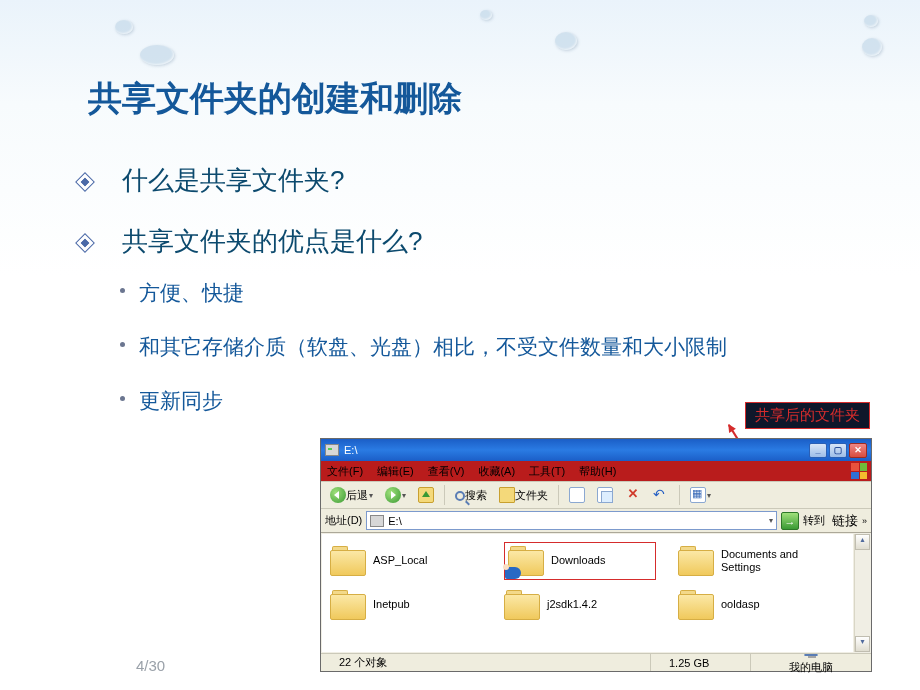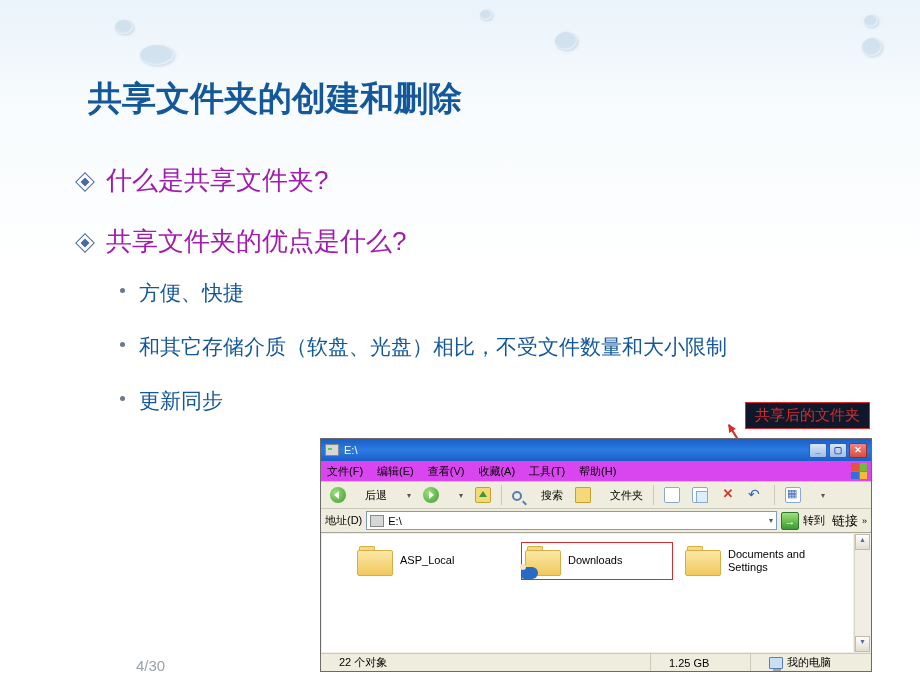--- a/index.html
+++ b/index.html
@@ -21,21 +21,21 @@
     left: 88px;
   }
   .content { position:absolute; top: 145px; left: 78px; right: 40px; }
   .lvl1 { display:flex; align-items:flex-start; margin-top:18px; }
   .diamond {
     width:14px; height:14px; transform: rotate(45deg);
     border: 1px solid #4b6aa8; margin-top:12px; margin-right:14px;
     position:relative; background:#fff; flex-shrink:0;
   }
   .diamond::after { content:""; position:absolute; inset:3px; border:1px solid #4b6aa8; background:#4b6aa8; }
-  .lvl1-text { font-size:26px; color:#a21caf; }
+  .lvl1-text { font-size:26px; color:#0c4a6e;margin-left:16px; }
   .lvl2 { display:flex; align-items:flex-start; margin-left:42px; margin-top:14px; }
   .dot { width:5px; height:5px; border-radius:50%; background:#6b7690; margin-top:15px; margin-right:14px; flex-shrink:0; }
   .lvl2-text { font-size:21px; color:#14589a; line-height:1.9; }
   .page-num { position:absolute; bottom:16px; left:136px; color:#9aa1a9; font-size:15px; }
   .annotation-box {
     position:absolute; top:402px; left:745px; width:125px;
     border:1.5px solid #d52c2c; color:#d52c2c; font-size:15px;
     text-align:center; background:#0f172a; padding:3px 0;
   }
   .arrow-line {
@@ -54,27 +54,27 @@
   }
   .ex-title {
     background: linear-gradient(to bottom, #1b5ec7, #2a7be3 50%, #1b5ec7);
     color:#fff; height:22px; display:flex; align-items:center; padding:0 4px;
   }
   .ex-title .icon-drive { width:14px; height:12px; background:#d7d7d7; border:1px solid #888; margin-right:5px; position:relative; }
   .ex-title .icon-drive::after{content:""; position:absolute; width:4px;height:2px;background:#5c5;top:3px;left:2px;}
   .ex-title .spacer{flex:1;}
   .win-btn{ width:18px; height:15px; margin-left:2px; background: linear-gradient(#d9e6f7,#9dbde8); border:1px solid #2a5fb5; border-radius:2px; display:flex; align-items:center; justify-content:center; color:#2a4f9a; font-size:9px; font-weight:bold;}
   .win-btn.close{ background: linear-gradient(#f08785,#d84c3f); color:#fff; border-color:#9e2b22;}
-  .ex-menu { background:#d946ef; height:21px; display:flex; align-items:center; padding:0 6px; gap:14px; border-bottom:1px solid #cbc9b9; position:relative;}
+  .ex-menu { background:#b91c1c; height:21px; display:flex; align-items:center; padding:0 6px; gap:14px; border-bottom:1px solid #cbc9b9; position:relative;}
   .ex-menu .winlogo{position:absolute; right:4px; top:2px; width:16px;height:16px; display:grid; grid-template-columns:1fr 1fr; gap:1px;}
   .winlogo span:nth-child(1){background:#e8513d;} .winlogo span:nth-child(2){background:#6fbb3a;}
   .winlogo span:nth-child(3){background:#3170d4;} .winlogo span:nth-child(4){background:#f3bb2e;}
   .ex-menu span{ cursor:default; }
   .ex-tool { background:#efedde; height:27px; display:flex; align-items:center; padding:0 4px; border-bottom:1px solid #cbc9b9; gap:2px;}
-  .tbtn { height:21px; display:flex; align-items:center; padding:0 4px; border:1px solid transparent; border-radius:2px; gap:19px;}
+  .tbtn { height:21px; display:flex; align-items:center; padding:0 4px; border:1px solid transparent; border-radius:2px; gap:0;}
   .tico { width:16px; height:16px; display:inline-block; position:relative; }
   .ico-back{ border-radius:50%; background:radial-gradient(circle at 35% 35%,#9fe07a,#3a9a34); }
   .ico-back::after{content:""; position:absolute; left:4px; top:4px; border-right:5px solid #fff; border-top:4px solid transparent; border-bottom:4px solid transparent;}
   .ico-fwd{ border-radius:50%; background:radial-gradient(circle at 35% 35%,#9fe07a,#3a9a34);}
   .ico-fwd::after{content:""; position:absolute; left:6px; top:4px; border-left:5px solid #fff; border-top:4px solid transparent; border-bottom:4px solid transparent;}
   .ico-up{ background:#f4d97a; border:1px solid #c8a030; border-radius:2px;}
   .ico-up::after{content:""; position:absolute; left:3px; top:3px; border-bottom:6px solid #3a9a34; border-left:4px solid transparent; border-right:4px solid transparent;}
   .ico-search{ border:2px solid #5a7db5; border-radius:50%; width:10px; height:10px; margin-top:1px;}
   .ico-search::after{content:"";position:absolute;width:5px;height:2px;background:#5a7db5; transform:rotate(45deg); top:9px;left:8px;}
   .ico-folders{ background:#f4d97a; border:1px solid #c8a030; border-radius:1px;}
@@ -89,37 +89,37 @@
   .dd{ font-size:8px; color:#555; margin-left:1px;}
   .ex-addr { background:#efedde; height:24px; display:flex; align-items:center; padding:0 4px; border-bottom:1px solid #aca899; gap:4px;}
   .addr-label{ white-space:nowrap;text-align:right;}
   .addr-box{ flex:1; background:#fff; height:19px; border:1px solid #7c9acd; display:flex; align-items:center; padding:0 3px; gap:4px;}
   .addr-box .icon-drive { width:14px; height:12px; background:#d7d7d7; border:1px solid #888; position:relative; }
   .go-btn{ background:linear-gradient(#9fe07a,#3a9a34); color:#fff; width:18px;height:18px;border:1px solid #2d7727; border-radius:2px; display:flex;align-items:center;justify-content:center;font-size:11px;}
   .go-text{font-size:11px;}
   .links-text{font-size:13px; margin-left:3px;}
   .chev{font-size:9px;}
   .ex-body { position:absolute; top:95px; bottom:19px; left:1px; right:18px; background:#fff; overflow:hidden; padding:8px 8px;}
-  .folder-row{ display:flex; gap:12px; margin-bottom:10px;margin-left:27px;}
+  .folder-row{ display:flex; gap:22px; margin-bottom:10px;}
   .fitem{ display:flex; align-items:center; gap:7px; width:152px;}
   .fitem.selected{ border:1px solid #d52c2c; padding:3px;}
   .folder-icon{ width:36px; height:30px; position:relative;}
   .folder-icon::before{content:"";position:absolute;top:0;left:2px;width:14px;height:5px;background:#f3d98a;border:1px solid #d6ae44;border-bottom:none;border-radius:2px 2px 0 0;}
   .folder-icon::after{content:"";position:absolute;top:4px;left:0;right:0;bottom:0;background:linear-gradient(#fbe8a6,#f0c95c);border:1px solid #d6ae44;border-radius:2px;}
   .folder-icon.shared::before{background:#f3d98a;}
   .share-hand{position:absolute; bottom:-3px; left:-3px; width:16px;height:12px; background:#2869c4; border-radius:2px 6px 6px 2px; z-index:2;}
   .share-hand::after{content:"";position:absolute;width:6px;height:6px;background:#fbe0c4;border-radius:50%;left:-2px;top:-3px;}
   .flabel{ font-size:11px; line-height:1.2; max-width:96px; word-wrap:break-word;}
   .ex-scroll{ position:absolute; top:95px; bottom:19px; right:1px; width:16px; background:#f0eee4; border-left:1px solid #d9d6c6;}
   .sc-btn{height:16px;background:linear-gradient(#fefefe,#e0ddd0);border:1px solid #c0bdb0;font-size:8px;text-align:center;color:#506a9c;}
   .ex-status{ position:absolute; bottom:0; left:0; right:0; height:18px; background:#efedde; border-top:1px solid #cbc9b9; display:flex; align-items:center; font-size:11px;}
   .status-cell{ padding:0 18px; border-right:1px solid #cbc9b9; height:100%; display:flex; align-items:center;}
   .status-cell.objects{flex:1;}
   .status-cell.size{width:100px;}
-  .status-cell.loc{width:120px; border-right:none; gap:4px;}
+  .status-cell.loc{width:120px; border-right:none; gap:4px;flex-direction:column;}
   .my-comp-ico{width:14px;height:12px; background:#c9e0f4; border:1px solid #5a7db5; position:relative; border-radius:1px;}
   .my-comp-ico::after{content:"";position:absolute;left:3px;bottom:-3px;width:8px;height:2px;background:#a4a4a4;}
 </style>
 </head>
 <body>
 
 <div class="bubble" style="top:20px;left:115px;width:18px;height:14px;"></div>
 <div class="bubble" style="top:45px;left:140px;width:34px;height:20px;"></div>
 <div class="bubble" style="top:10px;left:480px;width:12px;height:10px;"></div>
 <div class="bubble" style="top:32px;left:555px;width:22px;height:18px;"></div>
@@ -242,20 +242,34 @@
         <div class="folder-icon shared">
             <span class="share-hand"></span>
           </div>
         <div class="flabel">Downloads</div>
       </div>
       <div class="fitem">
         <div class="folder-icon"></div>
         <div class="flabel">Documents and Settings</div>
       </div>
     </div>
+    <div class="folder-row">
+      <div class="fitem">
+        <div class="folder-icon"></div>
+        <div class="flabel">Inetpub</div>
+      </div>
+      <div class="fitem">
+        <div class="folder-icon"></div>
+        <div class="flabel">j2sdk1.4.2</div>
+      </div>
+      <div class="fitem">
+        <div class="folder-icon"></div>
+        <div class="flabel">ooldasp</div>
+      </div>
+    </div>
   </div>
   <div class="ex-scroll">
     <div class="sc-btn">▴</div>
     <div style="position:absolute;bottom:0;left:0;right:0;">
         <div class="sc-btn">▾</div>
       </div>
   </div>
   <div class="ex-status">
     <div class="status-cell objects">22 个对象</div>
     <div class="status-cell size">1.25 GB</div>

